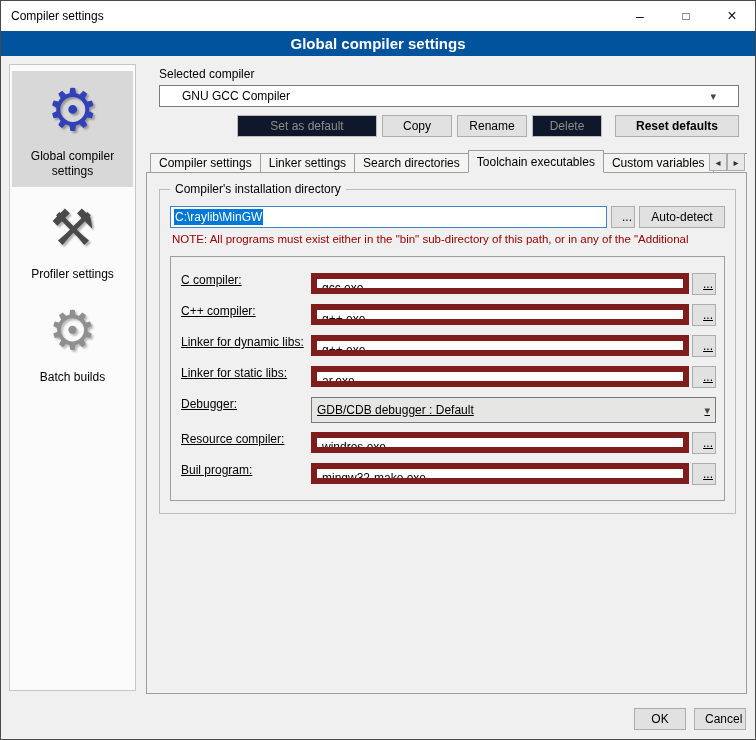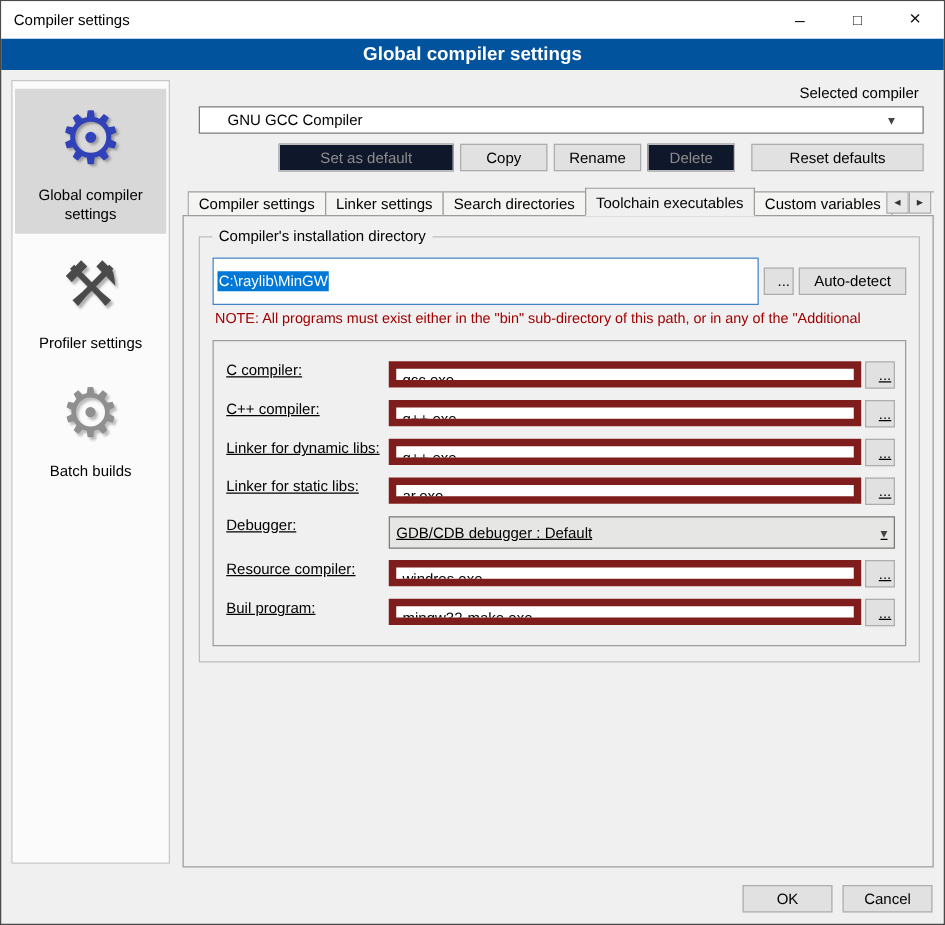--- a/index.html
+++ b/index.html
@@ -34,54 +34,54 @@
   .side-item.selected { background:#d8d8d8; }
   .side-icon { font-family:"DejaVu Sans", sans-serif; display:block; line-height:66px; height:66px; }
   .icon-gear-blue { font-size:58px; color:#3142b8; text-shadow:2px 2px 2px #9a9a9a; }
   .icon-profiler { font-size:50px; color:#4a4a4a; text-shadow:2px 2px 2px #b0b0b0; }
   .icon-gear-gray { font-size:54px; color:#8f8f8f; text-shadow:2px 2px 2px #bdbdbd; }
   .side-label { margin-top:6px; line-height:15px; }
 
   
   .main { position:absolute; left:145px; top:55px; right:8px; bottom:45px;
           display:flex; flex-direction:column; }
-  .sc-label { margin:11px 12px 4px 13px;text-align:right; }
+  .sc-label { margin:11px 12px 4px 13px; }
 
   .combo { margin:0 8px 0 13px; height:22px; background:#fff; border:1px solid #7a7a7a;
            display:flex; align-items:center; padding:0 22px; cursor:default; }
   .combo-arrow { margin-left:auto; color:#444; font-size:11px; }
 
   .btnrow { display:flex; justify-content:flex-end; gap:5px; margin:8px 8px 0 12px; }
   button.btn { background:#e1e1e1; border:1px solid #adadad; height:22px; font-family:inherit;
                font-size:12px; padding:0 10px; cursor:default; }
   button.btn.disabled { color:#8d8d8d; background:#0f172a; border-color:#bcbcbc; }
   .btn-setdefault { width:140px; }
   .btn-copy, .btn-rename, .btn-delete { width:70px; }
-  .btn-reset { width:138px; margin-left:8px; }
+  .btn-reset { width:124px; margin-left:8px;font-weight:bold; }
 
   
   .tabstrip { display:flex; align-items:flex-end; margin:13px 0 0 4px; position:relative;
               z-index:2; padding-right:40px; overflow:hidden; height:23px; }
   .tab { border:1px solid #9d9d9d; background:#f4f4f2; padding:2px 8px 3px 8px; height:20px;
          margin-right:-1px; white-space:nowrap; cursor:default; }
   .tab.active { background:#f0f0f0; height:23px; padding-top:4px; border-bottom:1px solid #f0f0f0;
                 position:relative; z-index:3; }
   .tab-arrows { position:absolute; right:2px; bottom:2px; display:flex; }
   .tab-arrow { width:18px; height:18px; border:1px solid #adadad; background:#e8e8e8;
                display:flex; align-items:center; justify-content:center; font-size:10px; color:#333; }
 
   
   .tabpage { flex:1; border:1px solid #9d9d9d; margin-top:-1px; background:#f0f0f0; padding:16px 10px 10px 12px; }
 
   
   .groupbox { border:1px solid #bdbdbd; position:relative; padding:16px 10px 12px 10px; }
   .group-title { position:absolute; top:-8px; left:10px; background:#f0f0f0; padding:0 5px; }
 
   .dir-row { display:flex; align-items:center; gap:4px; }
-  .dir-input { flex:1; height:38px; border:1px solid #3f84c9; background:#fff;
+  .dir-input { flex:1; height:22px; border:1px solid #3f84c9; background:#fff;
                display:flex; align-items:center; padding:0 3px; }
   .dir-sel { background:#0078d7; color:#fff; padding:1px 1px; }
   .btn-browse { width:24px; padding:0; }
   .btn-autodetect { width:86px; padding:0; }
 
   .note { color:#a00000; font-size:11.5px; white-space:nowrap; overflow:hidden;
           margin:5px 0 12px 2px; }
 
   
   .subtabs { display:flex; align-items:flex-end; margin-left:2px; position:relative; z-index:2; height:23px; }
@@ -90,21 +90,21 @@
   .field-row { display:flex; align-items:flex-start; margin-bottom:9px;text-decoration:underline; }
   .field-label { width:130px; flex:none; }
   .field-input { flex:1; height:21px; border:6px solid #7f1d1d; background:#fff;
                  line-height:19px; padding:0 5px; overflow:hidden; white-space:nowrap; }
   .field-browse { width:24px; height:23px; padding:0; margin-left:3px; flex:none; }
   .field-combo { flex:1; height:22px; border:1px solid #7a7a7a; background:#e6e6e4;
                  display:flex; align-items:center; padding:12px 5px; cursor:default; }
 
   
   .footer { position:absolute; right:9px; bottom:9px; display:flex; gap:8px; }
-  .btn-ok, .btn-cancel { width:72px; }
+  .btn-ok, .btn-cancel { width:52px; }
 </style>
 </head>
 <body>
 
 <div class="window">
 
   <div class="titlebar">
     <span class="title">Compiler settings</span>
     <div class="winbtns">
       <div class="winbtn min">–</div>

